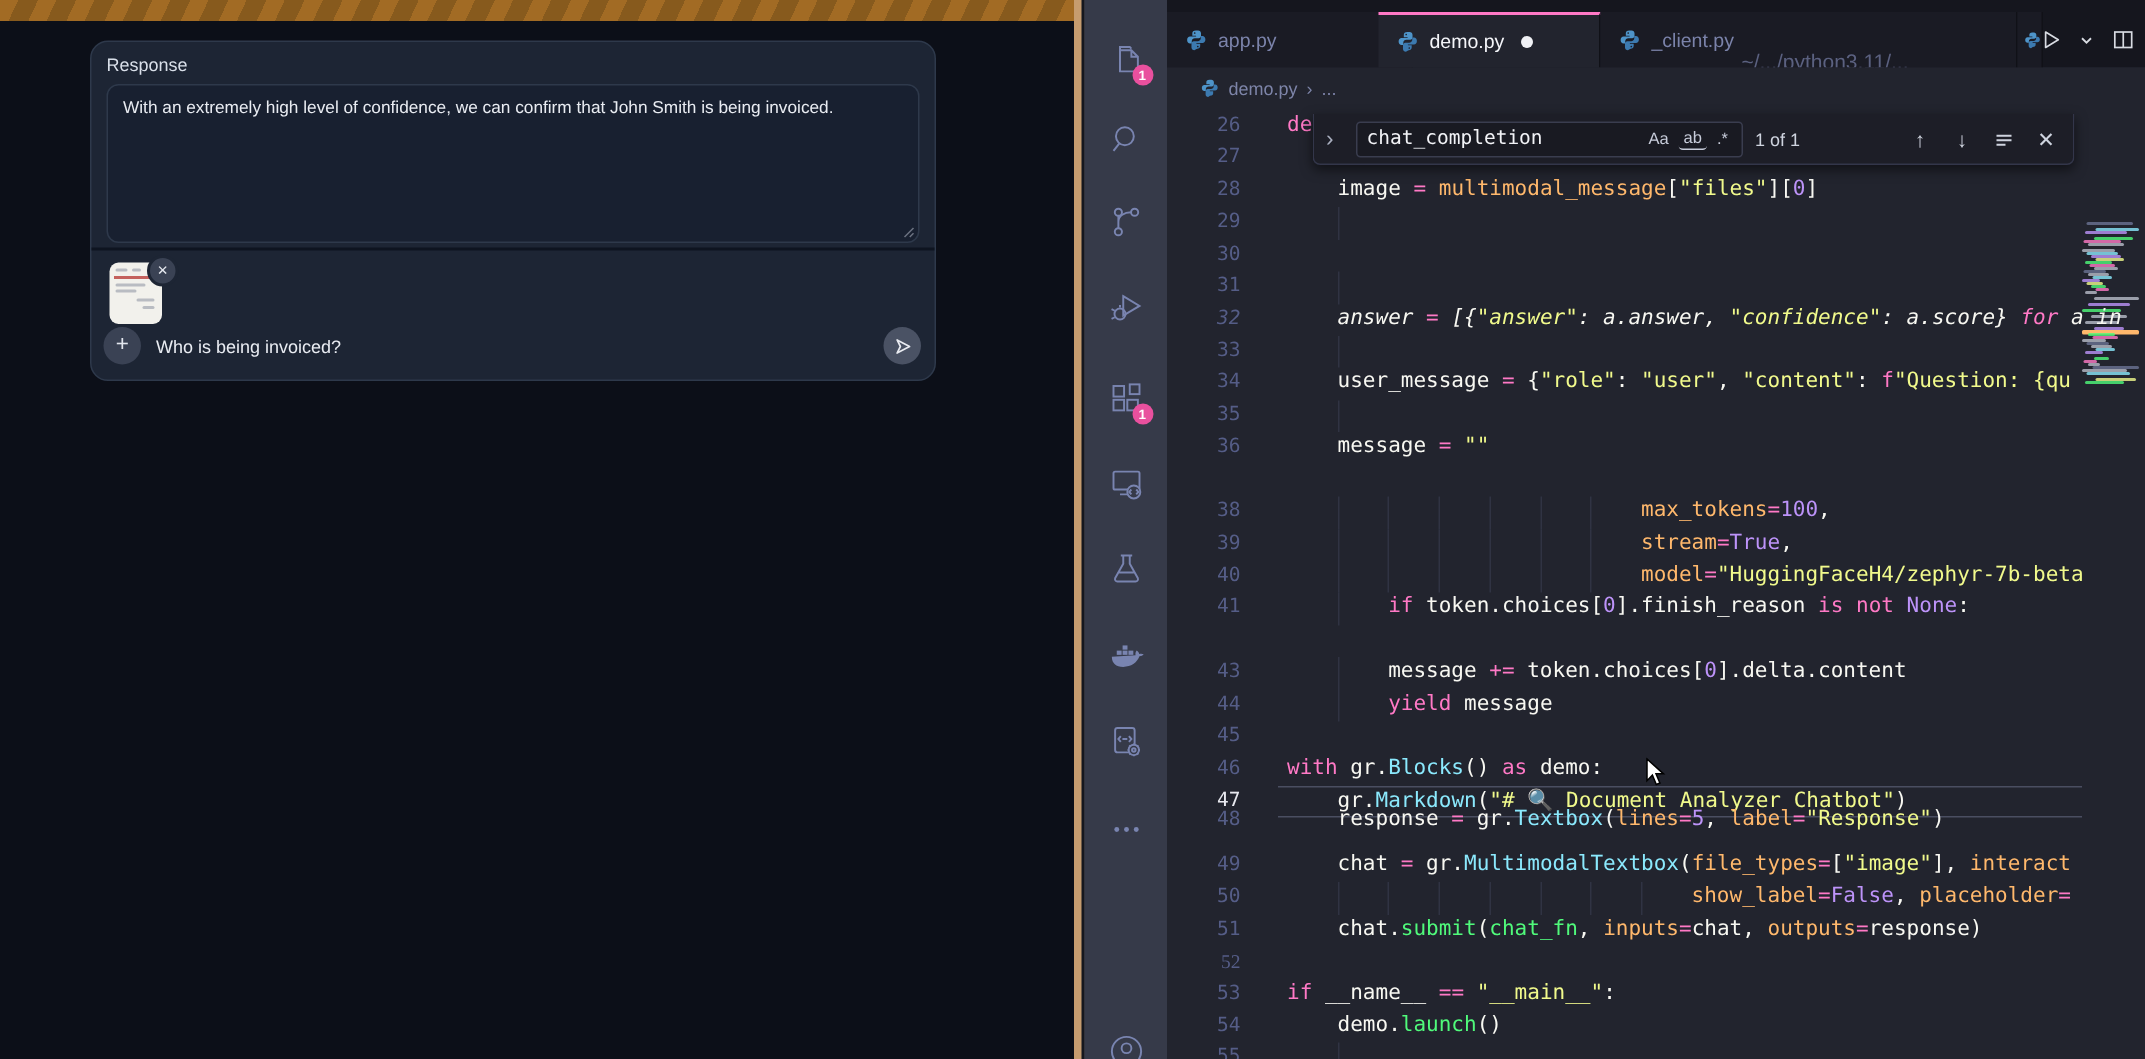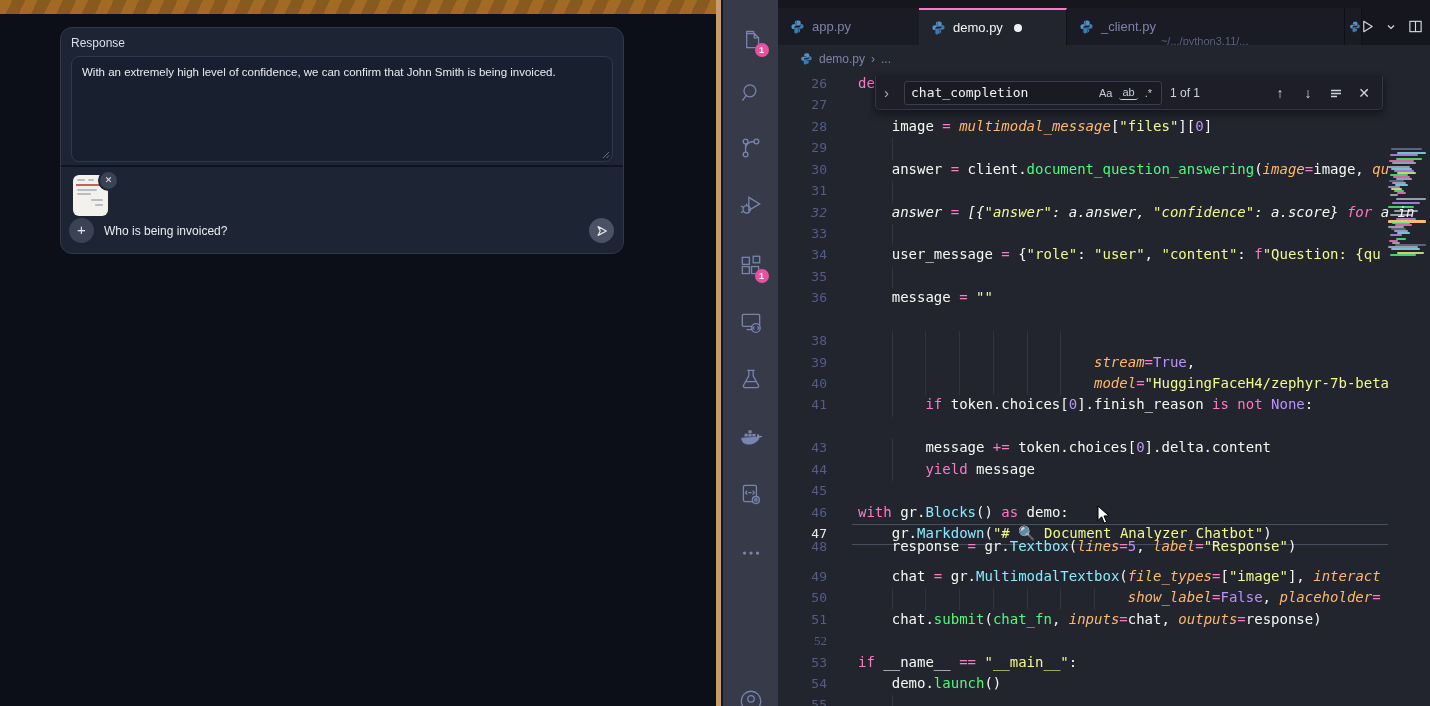--- a/index.html
+++ b/index.html
@@ -38,37 +38,37 @@
   .ab-icon{position:absolute;left:50%;transform:translateX(-50%);width:26px;height:26px;cursor:pointer;}
   .ab-icon svg{width:26px;height:26px;stroke:#7984b0;fill:none;stroke-width:1.2;}
   .badge{position:absolute;right:-5px;bottom:-4px;min-width:14px;height:14px;border-radius:8px;
       background:#e9509e;color:#fff;font-size:9px;line-height:14px;text-align:center;font-weight:bold;}
   .editor-col{position:absolute;left:55px;top:0;right:0;bottom:0;}
   .tabbar{position:absolute;left:0;top:0;right:0;height:45px;background:#15161e;}
   .tab{position:absolute;top:8px;height:37px;display:flex;align-items:center;gap:7px;
       padding:0 12px;box-sizing:border-box;background:#1a1b24;border-right:1px solid #101117;
       font-size:13px;color:#7b83aa;cursor:pointer;overflow:hidden;}
   .tab.active{background:#22242e;color:#f5f6fa;border-top:2px solid #ff79c6;}
-  .tab .desc{font-size:11px;color:#5b6180;margin-left:-2px;margin-top:28px;}
+  .tab .desc{font-size:14px;color:#5b6180;margin-left:-2px;margin-top:28px;}
   .dot{width:8px;height:8px;border-radius:50%;background:#f0f1f5;margin-left:4px;}
   .tab-actions{position:absolute;top:8px;right:0;height:37px;display:flex;align-items:center;gap:6px;}
   .act-btn{width:22px;height:22px;display:flex;align-items:center;justify-content:center;cursor:pointer;}
   .breadcrumbs{position:absolute;left:0;top:45px;right:0;height:27px;display:flex;align-items:center;
       gap:6px;padding-left:22px;font-size:12px;color:#7d84a8;background:#22242e;}
   .code{position:absolute;left:0;top:72px;right:0;bottom:0;background:#22242e;overflow:hidden;
       font-family:"DejaVu Sans Mono",monospace;font-size:14px;}
   .line{position:absolute;left:0;right:0;height:21.43px;}
   .ln{position:absolute;left:0;top:2px;width:49px;text-align:right;font-size:13px;color:#555d87;}
   .ln.active{color:#e8e9ef;}
   .lc{position:absolute;left:80px;top:1px;white-space:pre;color:#f8f8f2;}
   .guide{position:absolute;top:0;bottom:0;width:1px;background:#3a3e52;opacity:.6;}
   .curline{position:absolute;left:74px;right:42px;height:21.43px;border-top:1px solid #4a4e61;
       border-bottom:1px solid #4a4e61;box-sizing:border-box;}
   .tk-v{color:#f8f8f2}.tk-k{color:#ff79c6}.tk-f{color:#50fa7b}.tk-c{color:#8be9fd}
-  .tk-s{color:#f1fa8c}.tk-n{color:#bd93f9}.tk-p{color:#ffb86c;font-style:italic}
+  .tk-s{color:#f1fa8c}.tk-n{color:#bd93f9}.tk-p{color:#ffb86c;}
   .tk-m{background:rgba(160,170,190,.38);}
   
   .find{position:absolute;left:97px;top:76px;width:508px;height:34px;background:#1d1e27;
       border:1px solid #33364a;border-top:none;border-radius:0 0 5px 5px;display:flex;
       align-items:center;gap:8px;padding:0 8px;box-sizing:border-box;z-index:30;
       box-shadow:0 3px 8px rgba(0,0,0,.5);}
   .find-chev{color:#aab0c0;font-size:15px;width:12px;cursor:pointer;}
   .find-input{flex:0 0 258px;height:24px;background:#191a22;border:1px solid #3a3d4f;border-radius:3px;
       display:flex;align-items:center;padding:0 6px;box-sizing:border-box;gap:4px;}
   .find-query{flex:1;font-size:13px;color:#f2f3f7;font-family:"DejaVu Sans Mono",monospace;
@@ -322,21 +322,20 @@
           <div class="ln">28</div>
           <div class="lc"><span class="tk-v">    image </span><span class="tk-k">=</span><span class="tk-v"> </span><span class="tk-p">multimodal_message</span><span class="tk-v">[</span><span class="tk-s">"files"</span><span class="tk-v">][</span><span class="tk-n">0</span><span class="tk-v">]</span></div>
         </div>
         <div class="line" style="top: 66.29px;">
           <div class="guide" style="left: 113.72px;"></div>
           <div class="ln">29</div>
           <div class="lc"></div>
         </div>
         <div class="line" style="top: 87.72px;">
           <div class="ln">30</div>
-          <div class="lc"><span class="tk-v">    answer </span><span class="tk-k">=</span><span class="tk-v"> client.</span><span class="tk-f">document_question_answering</span><span class="tk-v">(</span><span class="tk-p">image</span><span class="tk-k">=</span><span class="tk-v">image, </span><span class="tk-p">qu</span></div>
         </div>
         <div class="line" style="top: 109.15px;">
           <div class="guide" style="left: 113.72px;"></div>
           <div class="ln">31</div>
           <div class="lc"></div>
         </div>
         <div class="line" style="top: 130.58px; font-style: italic;">
           <div class="ln">32</div>
           <div class="lc"><span class="tk-v">    answer </span><span class="tk-k">=</span><span class="tk-v"> [{</span><span class="tk-s">"answer"</span><span class="tk-v">: a.answer, </span><span class="tk-s">"confidence"</span><span class="tk-v">: a.score} </span><span class="tk-k">for</span><span class="tk-v"> a in</span></div>
         </div>
@@ -359,20 +358,21 @@
           <div class="lc"><span class="tk-v">    message </span><span class="tk-k">=</span><span class="tk-v"> </span><span class="tk-s">""</span></div>
         </div>
         <div class="line" style="top: 259.16px;">
           <div class="guide" style="left: 113.72px;"></div>
           <div class="guide" style="left: 147.44px;"></div>
           <div class="guide" style="left: 181.16px;"></div>
           <div class="guide" style="left: 214.88px;"></div>
           <div class="guide" style="left: 248.6px;"></div>
           <div class="guide" style="left: 282.32px;"></div>
           <div class="ln">38</div>
+          <div class="lc"><span class="tk-v">                            </span><span class="tk-p">max_tokens</span><span class="tk-k">=</span><span class="tk-n">100</span><span class="tk-v">,</span></div>
         </div>
         <div class="line" style="top: 280.59px;">
           <div class="guide" style="left: 113.72px;"></div>
           <div class="guide" style="left: 147.44px;"></div>
           <div class="guide" style="left: 181.16px;"></div>
           <div class="guide" style="left: 214.88px;"></div>
           <div class="guide" style="left: 248.6px;"></div>
           <div class="guide" style="left: 282.32px;"></div>
           <div class="ln">39</div>
           <div class="lc"><span class="tk-v">                            </span><span class="tk-p">stream</span><span class="tk-k">=</span><span class="tk-n">True</span><span class="tk-v">,</span></div>

